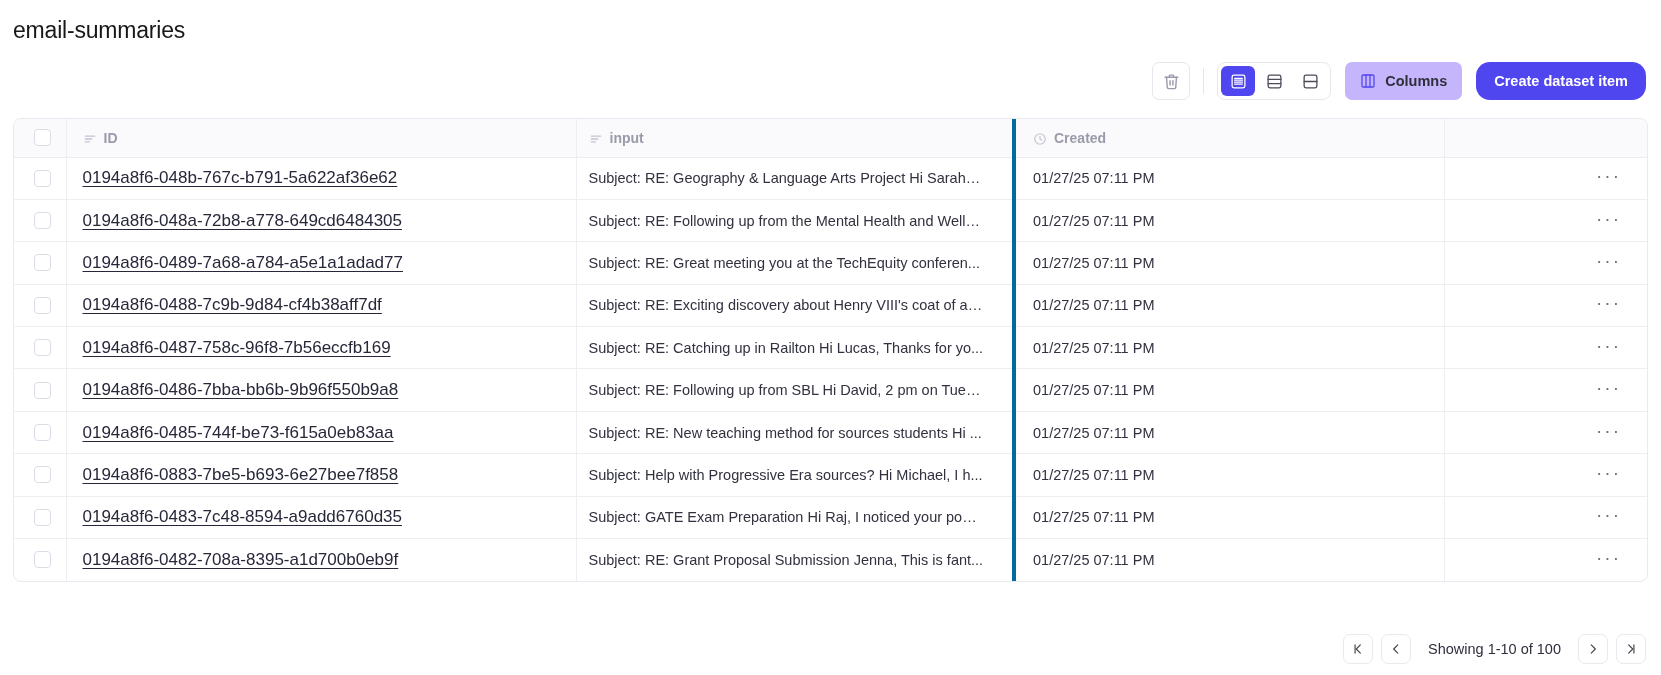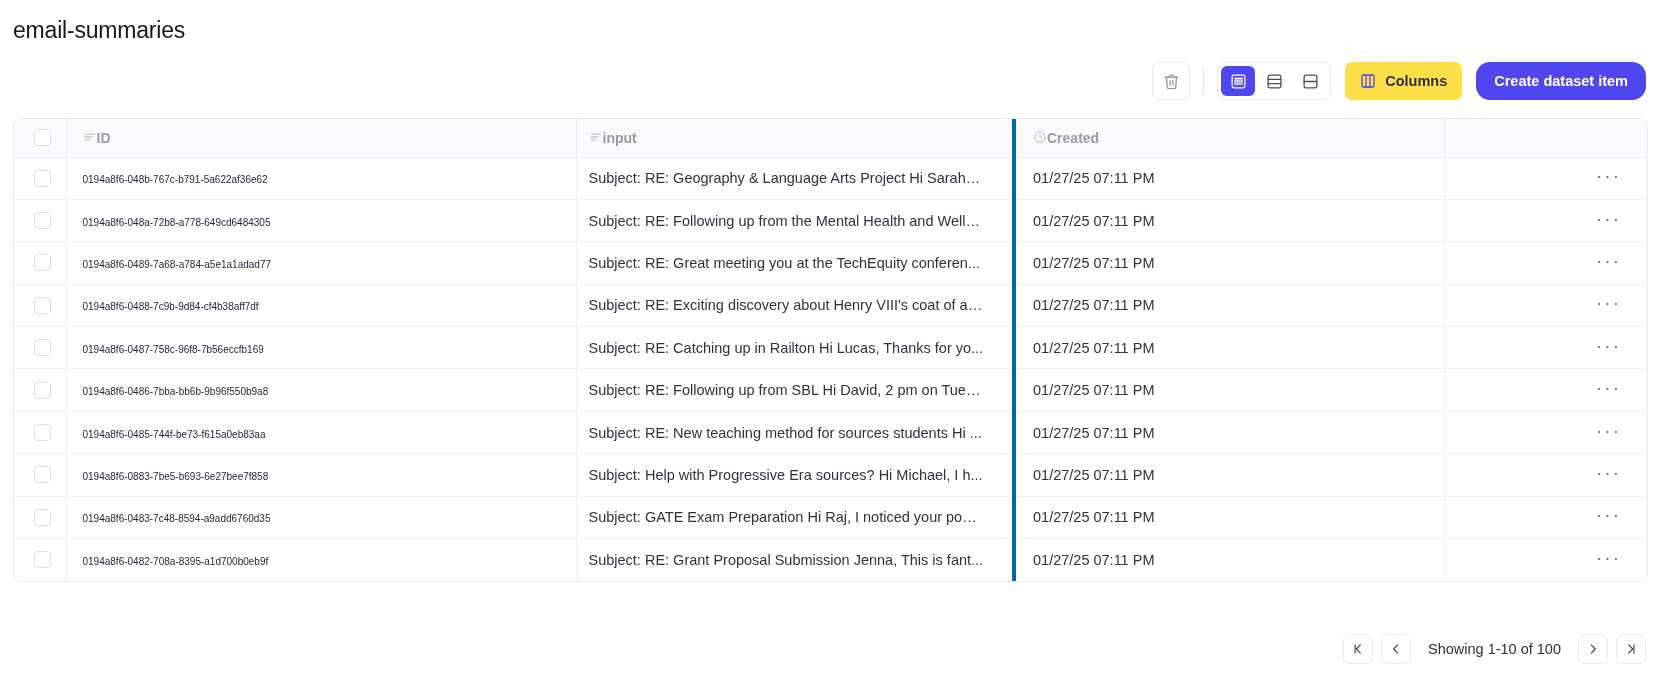--- a/index.html
+++ b/index.html
@@ -63,21 +63,21 @@
     background: transparent;
     border: none;
   }
   .toggle-btn.active { background: #4f46ef; }
   .columns-btn {
     margin-left: 14px;
     height: 38px;
     display: flex; align-items: center;
     gap: 9px;
     padding: 0 15px;
-    background: #fde047;
+    background: #c4b5fd;
     border: none;
     border-radius: 7px;
     font-size: 14.5px;
     font-weight: 600;
     color: #2f2f3a;
     cursor: pointer;
   }
   .primary-btn {
     margin-left: 14px;
     height: 38px;
@@ -114,36 +114,37 @@
     border-bottom: 1px solid #ebebf1;
     padding: 0;
     vertical-align: middle;
   }
   th.c-check, td.c-check { width: 52px; padding-left: 20px; }
   th.c-id,    td.c-id    { width: 510px; border-left: 1px solid #ededf2; padding-left: 16px; }
   th.c-input, td.c-input { width: 438px; border-left: 1px solid #ededf2; padding-left: 12px; }
   th.c-created, td.c-created { width: 430px; border-left: 4px solid #0369a1; padding-left: 17px; }
   th.c-act,   td.c-act   { width: 205px; border-left: 1px solid #ededf2; }
 
-  .th-inner { display: flex; align-items: flex-start; }
+  .th-inner { display: flex; align-items: flex-end; gap: 7px; }
 
   tbody tr { height: 42.4px; }
   tbody tr + tr td { border-top: 1px solid #eeeef3; }
   tbody td {
     font-size: 14.5px;
     color: #31313f;
     vertical-align: middle;
     padding-top: 0; padding-bottom: 0;
     white-space: nowrap;
     overflow: hidden;
   }
   .id-link {
+    text-decoration: underline;
     text-underline-offset: 3px;
     color: #27273a;
-    font-size: 10px;
+    font-size: 17px;
     cursor: pointer;
     text-align: center;
   }
   .cell-trunc {
     display: block;
     overflow: hidden;
     text-overflow: ellipsis;
     white-space: nowrap;
     max-width: 395px;
   }

